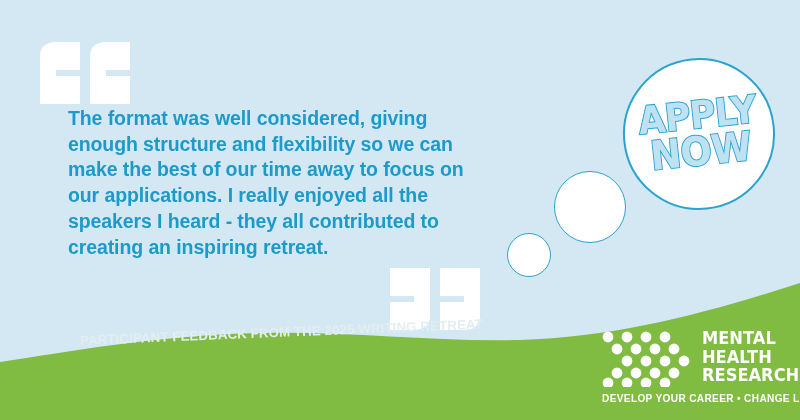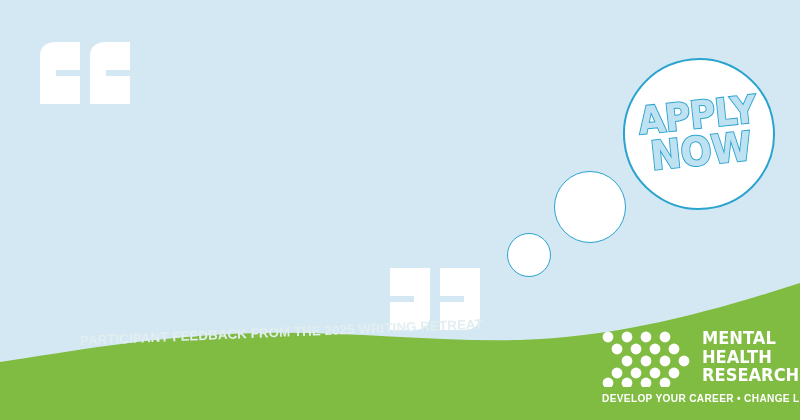--- a/index.html
+++ b/index.html
@@ -172,20 +172,21 @@
 
   <div class="quote-mark quote-close">
     <svg width="92" height="62" viewBox="0 0 92 62" aria-hidden="true">
       <g transform="rotate(180 46 31)">
         <path d="M0,62 L0,14 C0,5 6,0 16,0 L40,0 L40,28 L16,28 L16,34 L40,34 L40,62 Z" fill="#ffffff"></path>
         <path d="M50,62 L50,14 C50,5 56,0 66,0 L90,0 L90,28 L66,28 L66,34 L90,34 L90,62 Z" fill="#ffffff"></path>
       </g>
     </svg>
   </div>
 
+  <div class="quote-text">The format was well considered, giving enough structure and flexibility so we can make the best of our time away to focus on our applications. I really enjoyed all the speakers I heard - they all contributed to creating an inspiring retreat.</div>
 
   <div class="caption">PARTICIPANT FEEDBACK FROM THE 2025 WRITING RETREAT</div>
 
   <div class="logo">
     <div class="logo-main">
       <svg class="logo-dots" width="88" height="56" viewBox="0 0 88 56" aria-hidden="true">
         <g fill="#ffffff">
           <circle cx="6" cy="6" r="5.4"></circle>
           <circle cx="25" cy="6" r="5.4"></circle>
           <circle cx="44" cy="6" r="5.4"></circle>

